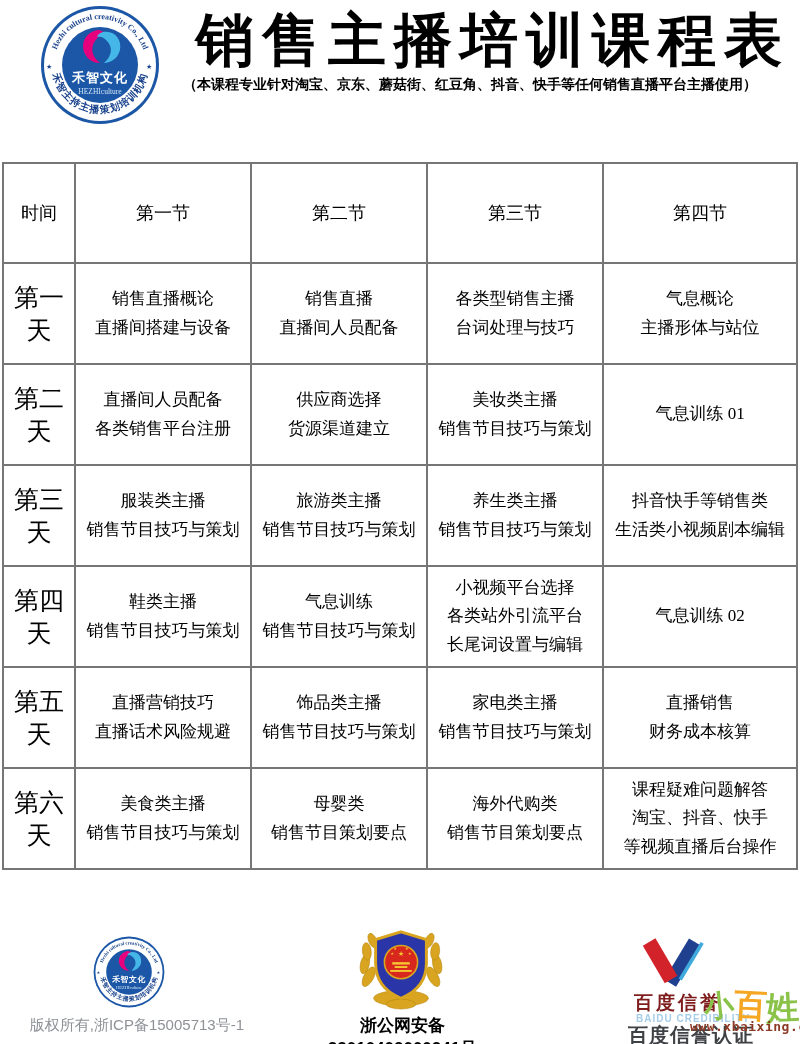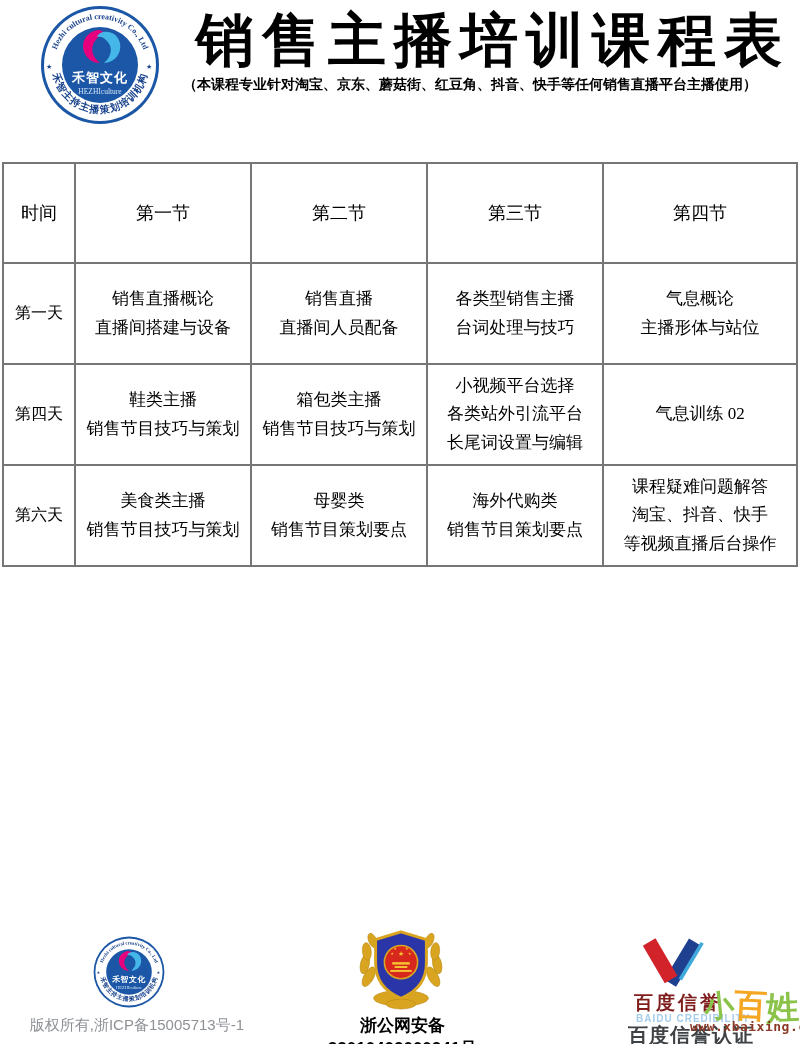--- a/index.html
+++ b/index.html
@@ -16,21 +16,21 @@
                  font-size:14px;font-weight:700;white-space:nowrap;font-family:Liberation Serif, serif;}
 
   
   table.course{position:absolute;left:2px;top:162px;width:794px;border-collapse:collapse;
                table-layout:fixed;}
   table.course td,table.course th{border:2px solid #767676;text-align:center;vertical-align:middle;
                padding:0 4px;font-weight:400;}
   table.course thead tr{height:100px;}
   table.course tbody tr{height:101px;}
   .col-head{font-size:18px;}
-  .day-cell{font-size:16px;font-weight:600;}
+  .day-cell{font-size:25px;font-weight:600;}
   .course-cell{font-size:17px;line-height:1.65;margin-top:44px;}
 
   
   .copyright{position:absolute;left:24px;top:1016px;width:220px;text-align:right;
              font-size:15px;color:#8e9196;font-family:"Liberation Sans",sans-serif;}
   .police-badge{position:absolute;left:352px;top:926px;width:98px;height:84px;}
   .police-text{position:absolute;left:295px;top:1014px;width:215px;text-align:center;
                font-size:17px;font-weight:700;font-family:"Liberation Sans",sans-serif;}
   .baidu-v{position:absolute;left:640px;top:936px;width:64px;height:54px;}
   .baidu-cn{position:absolute;left:634px;top:990px;font-size:19px;letter-spacing:3px;
@@ -109,36 +109,92 @@
           <td class="course-cell">
             <div>各类型销售主播</div>
             <div>台词处理与技巧</div>
           </td>
           <td class="course-cell">
             <div>气息概论</div>
             <div>主播形体与站位</div>
           </td>
         </tr>
         <tr>
+          <td class="day-cell">第二天</td>
+          <td class="course-cell">
+            <div>直播间人员配备</div>
+            <div>各类销售平台注册</div>
+          </td>
+          <td class="course-cell">
+            <div>供应商选择</div>
+            <div>货源渠道建立</div>
+          </td>
+          <td class="course-cell">
+            <div>美妆类主播</div>
+            <div>销售节目技巧与策划</div>
+          </td>
+          <td class="course-cell">
+            <div>气息训练 01</div>
+          </td>
+        </tr>
+        <tr>
+          <td class="day-cell">第三天</td>
+          <td class="course-cell">
+            <div>服装类主播</div>
+            <div>销售节目技巧与策划</div>
+          </td>
+          <td class="course-cell">
+            <div>旅游类主播</div>
+            <div>销售节目技巧与策划</div>
+          </td>
+          <td class="course-cell">
+            <div>养生类主播</div>
+            <div>销售节目技巧与策划</div>
+          </td>
+          <td class="course-cell">
+            <div>抖音快手等销售类</div>
+            <div>生活类小视频剧本编辑</div>
+          </td>
+        </tr>
+        <tr>
           <td class="day-cell">第四天</td>
           <td class="course-cell">
             <div>鞋类主播</div>
             <div>销售节目技巧与策划</div>
           </td>
           <td class="course-cell">
-            <div>箱包类主播</div>
+            <div>气息训练</div>
             <div>销售节目技巧与策划</div>
           </td>
           <td class="course-cell">
             <div>小视频平台选择</div>
             <div>各类站外引流平台</div>
             <div>长尾词设置与编辑</div>
           </td>
           <td class="course-cell">
             <div>气息训练 02</div>
+          </td>
+        </tr>
+        <tr>
+          <td class="day-cell">第五天</td>
+          <td class="course-cell">
+            <div>直播营销技巧</div>
+            <div>直播话术风险规避</div>
+          </td>
+          <td class="course-cell">
+            <div>饰品类主播</div>
+            <div>销售节目技巧与策划</div>
+          </td>
+          <td class="course-cell">
+            <div>家电类主播</div>
+            <div>销售节目技巧与策划</div>
+          </td>
+          <td class="course-cell">
+            <div>直播销售</div>
+            <div>财务成本核算</div>
           </td>
         </tr>
         <tr>
           <td class="day-cell">第六天</td>
           <td class="course-cell">
             <div>美食类主播</div>
             <div>销售节目技巧与策划</div>
           </td>
           <td class="course-cell">
             <div>母婴类</div>

